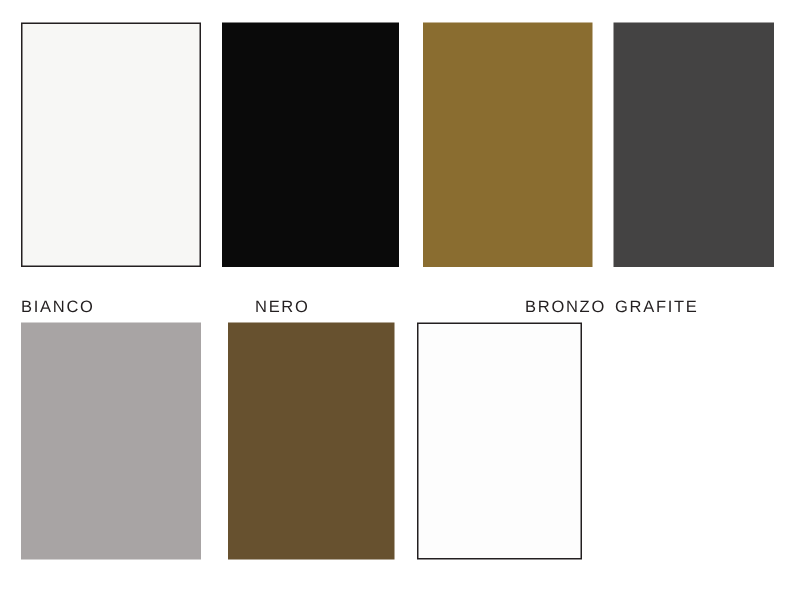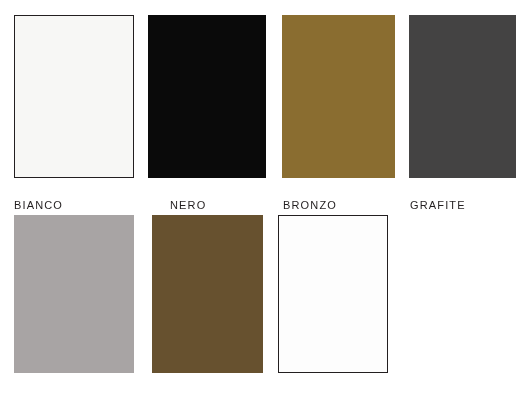--- a/index.html
+++ b/index.html
@@ -65,21 +65,21 @@
   #cell-bronzo        { left: 282px; top: 15px;  width: 113px; }
   #cell-grafite       { left: 409px; top: 15px;  width: 107px; }
 
   #cell-chiaccio      { left: 14px;  top: 215px; width: 120px; }
   #cell-terra         { left: 152px; top: 215px; width: 111px; }
   #cell-bianco-lucido { left: 278px; top: 215px; width: 110px; }
 
   #cell-bianco .swatch-label,
   #cell-chiaccio .swatch-label  { left: 0px; }
   #cell-nero .swatch-label      { left: 2px; }
-  #cell-bronzo .swatch-label    { left: 1px; }
+  #cell-bronzo .swatch-label    { left: 1px; text-align: center; }
   #cell-grafite .swatch-label   { left: 1px; }
 </style>
 </head>
 <body style="background-color: rgb(255, 255, 255);">
 
 <div id="palette-board">
 
   <div class="swatch-cell row1" id="cell-bianco">
     <div class="swatch-chip bordered" style="background-color: rgb(247, 247, 245); border-color: rgb(35, 31, 32);"></div>
     <div class="swatch-label" style="color: rgb(35, 31, 32);">BIANCO</div>

